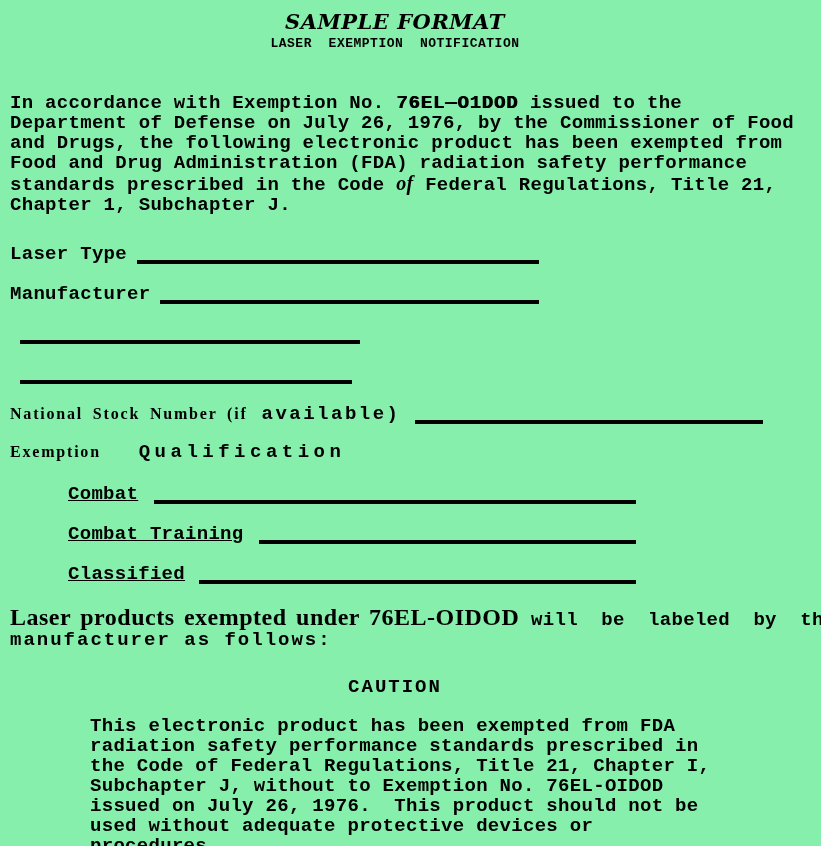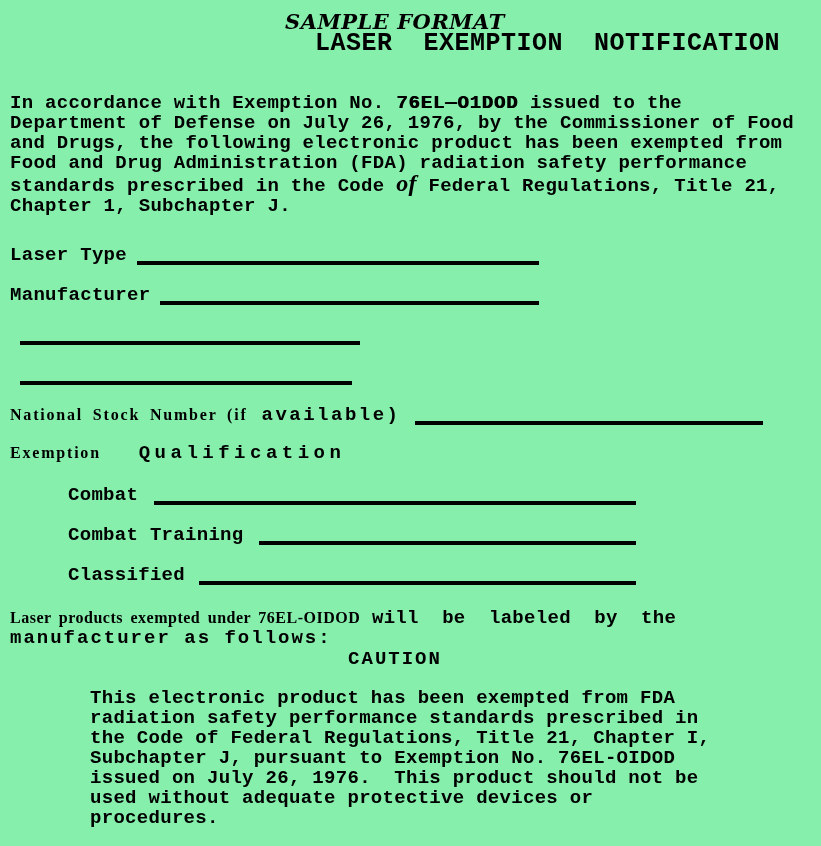--- a/index.html
+++ b/index.html
@@ -27,39 +27,38 @@
   }
   .title-italic {
     font-family: "DejaVu Serif", "Liberation Serif", serif;
     font-style: italic;
     font-weight: 600;
     font-size: 21px;
     letter-spacing: 0.5px;
     line-height: 23px;
   }
   .title-main {
-    font-size: 25px;
+    font-size: 13px;
     line-height: 22px;
     white-space: pre;
     letter-spacing: 0.5px;
-    text-align: right;
   }
   .intro {
     margin-top: 38px;
     line-height: 20px;
   }
   .line { white-space: pre; }
   .exno {
     text-shadow: 0.7px 0 0 #000;
     letter-spacing: 0.8px;
   }
   .bi {
     font-style: italic;
     font-family: "Liberation Serif", serif;
-    font-size: 24px;
+    font-size: 20px;
   }
   .fields { margin-top: 26px; }
   .form-row {
     height: 20px;
     margin-top: 20px;
     white-space: pre;
   }
   .form-row:first-child { margin-top: 0; }
   .blank {
     display: inline-block;
@@ -77,33 +76,34 @@
   .u-combat-t{ width: 377px; margin-left: 15px; }
   .u-class   { width: 437px; margin-left: 14px; }
   .serif-label {
     font-family: "Liberation Serif", serif;
     font-size: 16px;
     letter-spacing: 1.8px;
     word-spacing: 4px;
   }
   .mono-spaced { letter-spacing: 2.5px; }
   .qual-mono { letter-spacing: 4.5px; margin-left: 28px; }
-  .indent { padding-left: 58px; }
+  .indent { padding-left: 58px; text-decoration: underline; }
   .footer-para {
     margin-top: 26px;
     line-height: 20px;
   }
   .footer-serif {
     font-family: "Liberation Serif", serif;
-    font-size: 16px;
+    font-size: 24px;
     letter-spacing: 0.5px;
     word-spacing: 3px;
   }
   .footer-line2 { letter-spacing: 2px; }
   .caution-head {
+    margin-top: 26px;
     letter-spacing: 2px;
     font-family: Liberation Mono, monospace;
   }
   .caution-para {
     margin-top: 18px;
     padding-left: 80px;
     line-height: 20px;
   }
 </style>
 </head>
@@ -143,19 +143,19 @@
     <div class="line"><span class="footer-serif">Laser products exempted under 76EL-OIDOD</span><span> will  be  labeled  by  the</span></div>
     <div class="line footer-line2">manufacturer as follows:</div>
   </div>
 
   <div class="center-block caution-head">CAUTION</div>
 
   <div class="caution-para">
     <div class="line">This electronic product has been exempted from FDA</div>
     <div class="line">radiation safety performance standards prescribed in</div>
     <div class="line">the Code of Federal Regulations, Title 21, Chapter I,</div>
-    <div class="line">Subchapter J, pursuant to Exemption No. 76EL-OIDOD</div>
+    <div class="line">Subchapter J, without to Exemption No. 76EL-OIDOD</div>
     <div class="line">issued on July 26, 1976.  This product should not be</div>
     <div class="line">used without adequate protective devices or</div>
     <div class="line">procedures.</div>
   </div>
 
 </div>
 
 </body></html>

